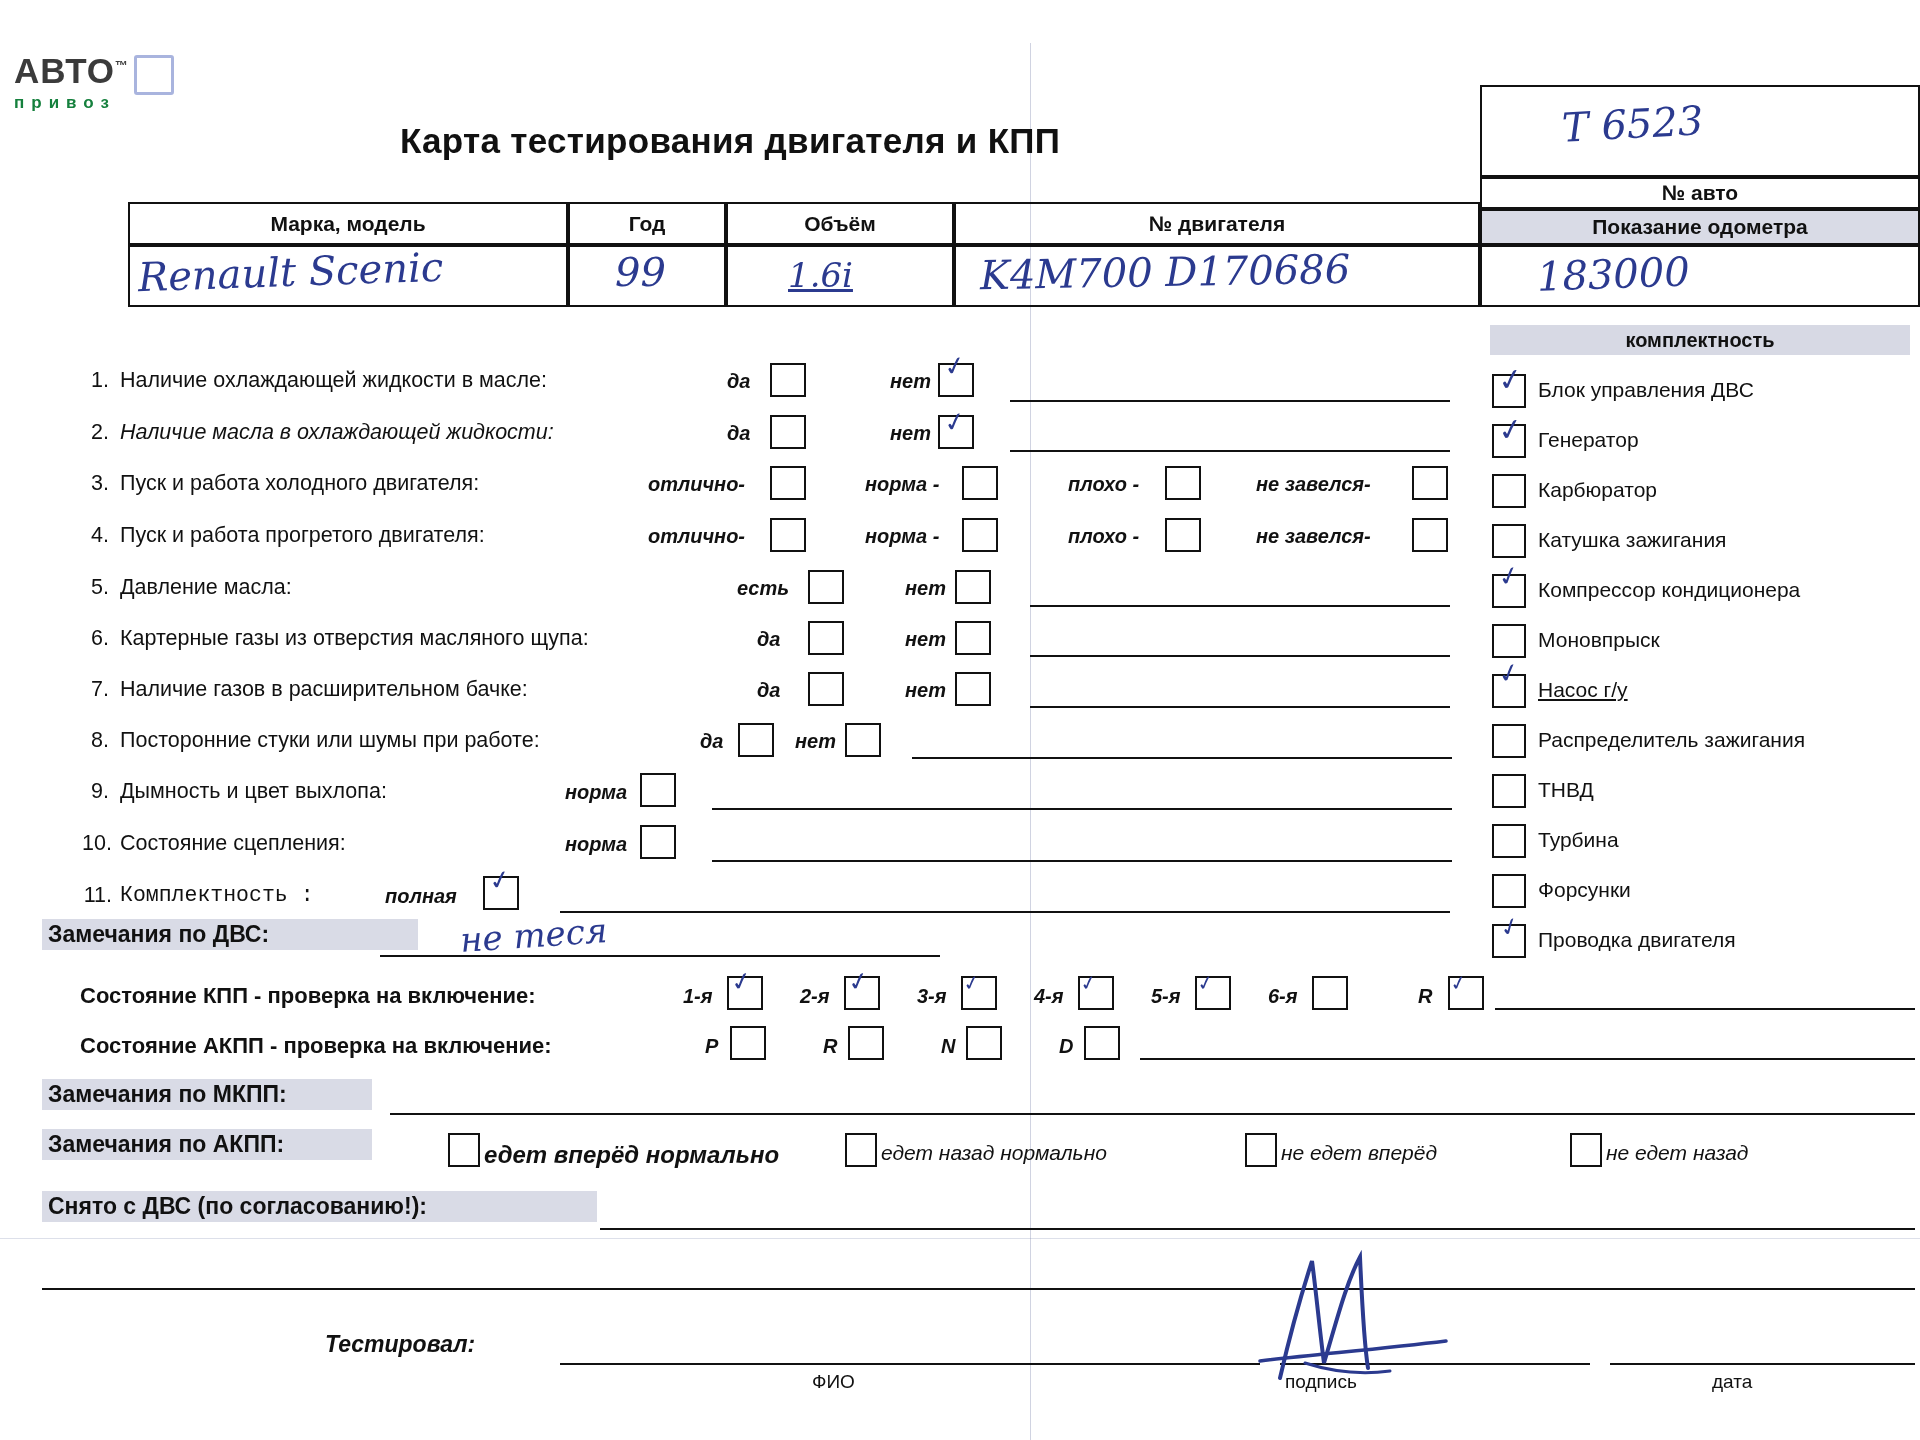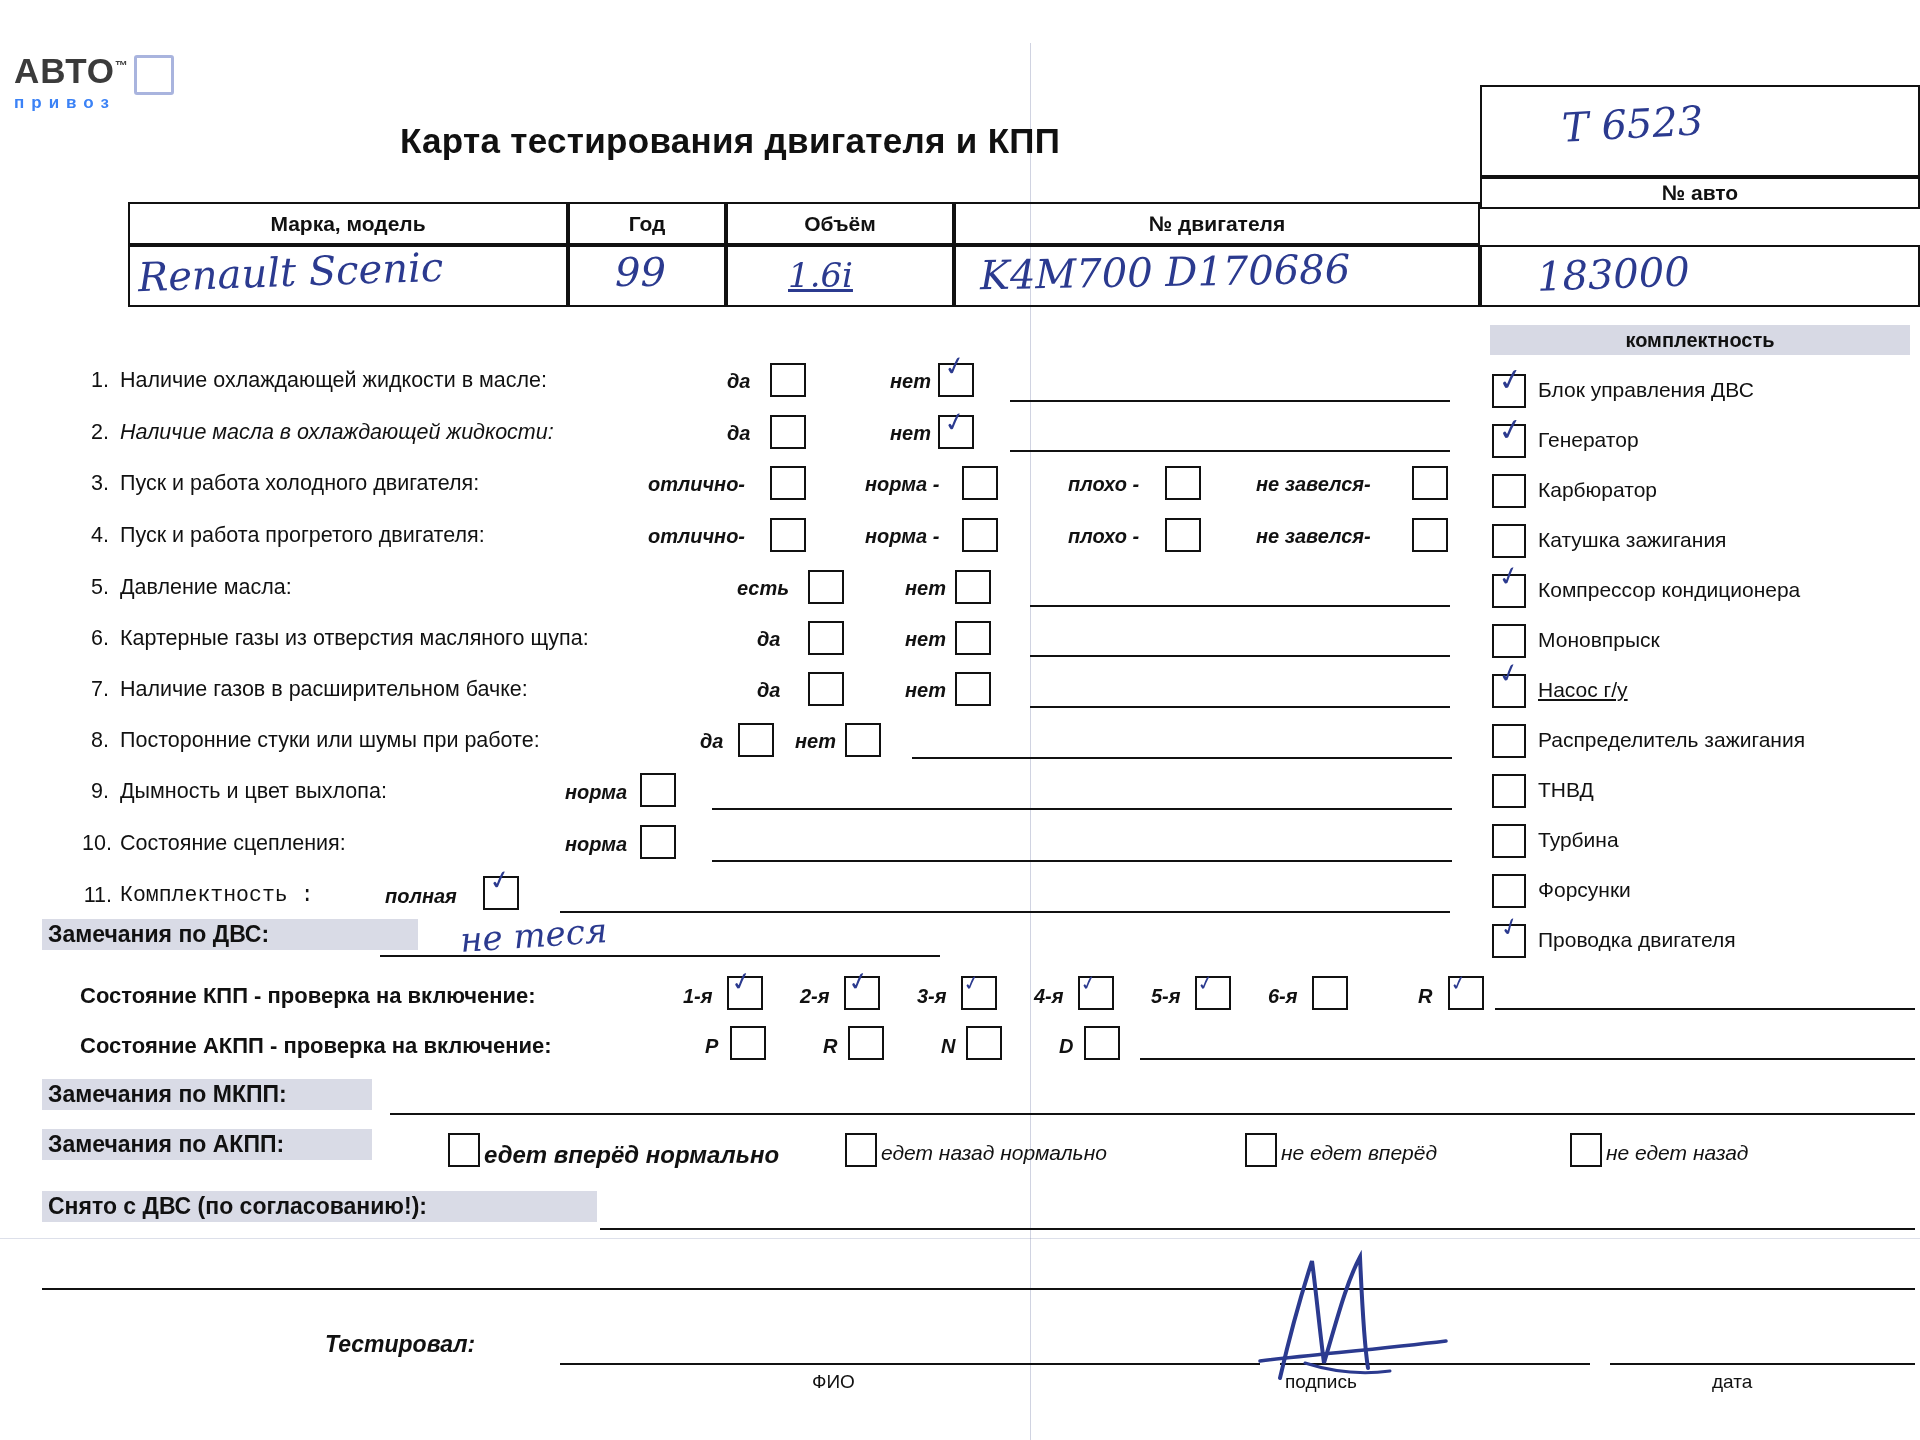--- a/index.html
+++ b/index.html
@@ -14,21 +14,21 @@
   .page{position:absolute;inset:0;margin-top:43px;}
 
   
   .logo{position:absolute;left:14px;top:8px;width:160px;}
   .logo .l1{
     font-family:"Liberation Sans", sans-serif;
     font-weight:bold;font-size:35px;letter-spacing:1px;color:#3b3b3b;
   }
   .logo .tm{font-size:13px;vertical-align:super;}
   .logo .l2{
-    font-size:17px;letter-spacing:7px;color:#3b82f6;margin-top:2px;
+    font-size:17px;letter-spacing:7px;color:#15803d;margin-top:2px;
     font-weight:bold;
   }
   .logo .sq{
     position:absolute;left:120px;top:4px;width:34px;height:34px;
     border:3px solid #9aa7d8;border-radius:3px;opacity:.85;
   }
 
   
   .fold-v{position:absolute;left:1030px;top:0;width:1px;height:1440px;background:rgba(120,130,170,.35);}
   .fold-h{position:absolute;left:0;top:1195px;width:1920px;height:1px;background:rgba(120,130,170,.25);}
@@ -106,20 +106,21 @@
     <div class="l2">привоз</div>
     <div class="sq"></div>
   </div>
 
   <div class="title">Карта тестирования двигателя  и КПП</div>
 
   <div class="cellval" style="left:1480px;top:42px;width:440px;height:92px;">
     <div class="hand hw-big" style="position:absolute;left:80px;top:14px;transform:rotate(-3deg);">Т 6523</div>
   </div>
   <div class="cellhdr" style="left:1480px;top:134px;width:440px;height:32px;">№ авто</div>
+  <div class="cellhdr" style="left:1480px;top:166px;width:440px;height:36px;background:#d9dbe6;">Показание одометра</div>
   <div class="cellval" style="left:1480px;top:202px;width:440px;height:62px;">
     <div class="hand hw-big" style="position:absolute;left:55px;top:4px;transform:rotate(-2deg);">183000</div>
   </div>
 
   <div class="cellhdr" style="left:128px;top:159px;width:440px;height:43px;">Марка, модель</div>
   <div class="cellhdr" style="left:568px;top:159px;width:158px;height:43px;">Год</div>
   <div class="cellhdr" style="left:726px;top:159px;width:228px;height:43px;">Объём</div>
   <div class="cellhdr" style="left:954px;top:159px;width:526px;height:43px;">№ двигателя</div>
 
   <div class="cellval" style="left:128px;top:202px;width:440px;height:62px;">

